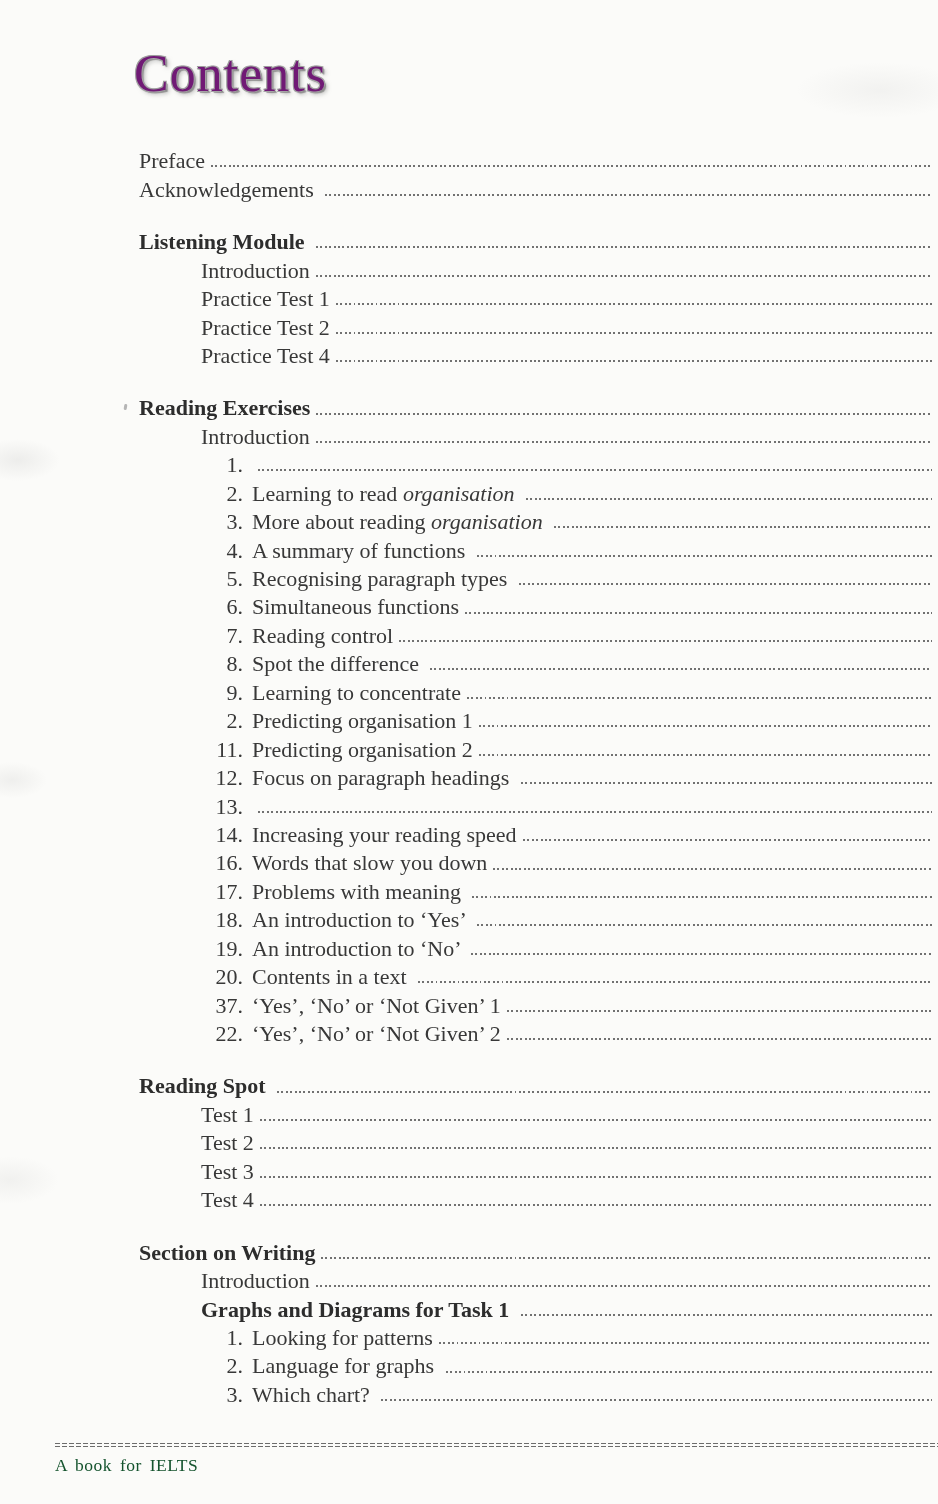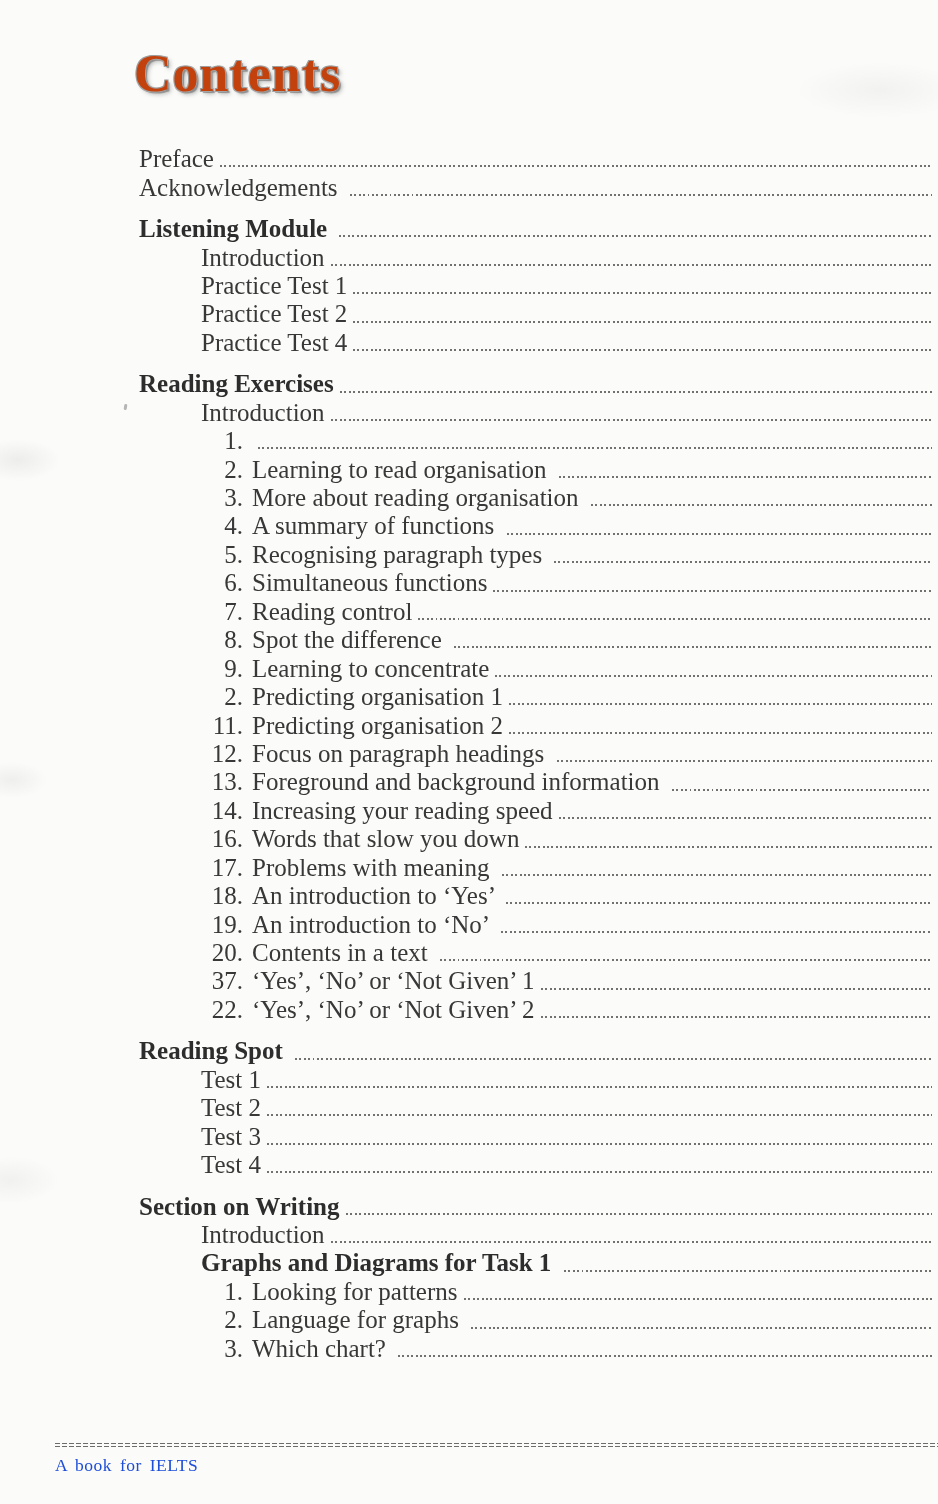--- a/index.html
+++ b/index.html
@@ -21,60 +21,60 @@
       radial-gradient(70px 34px at 10px 1180px, rgba(150,150,150,.10), transparent 70%),
       radial-gradient(120px 40px at 880px 90px, rgba(160,160,160,.10), transparent 70%);
     pointer-events: none;
   }
 
   .title {
     position: absolute;
     left: 134px; top: 44px;
     margin: 0;
     font-size: 52px;
-    font-weight: bold;
+    font-weight: normal;
     letter-spacing: 1px;
-    color: #c2410c;
+    color: #701a75;
     text-shadow:
       -1px -1px 0 #9d9d9d,
        1px -1px 0 #a5a5a5,
       -1px  1px 0 #a5a5a5,
        1px  1px 0 #8f8f8f,
        2px  2px 1px rgba(120,120,120,.75),
        3px  3px 4px rgba(130,130,130,.55);
   }
 
   .toc {
     position: absolute;
     left: 139px; right: 6px; top: 144px;
   }
   .row {
     display: flex;
     align-items: flex-end;
     height: 28.45px;
-    font-size: 25px;
-  }
-  .row.gap { margin-top: 13px; }
+    font-size: 22px;
+  }
+  .row.gap { margin-top: 24px; }
   .row.l1 { padding-left: 62px; }
   .row.l2 { padding-left: 68px; }
   .row.bold { font-weight: bold; color: #2d2d2d; }
   .num {
     width: 36px;
     margin-right: 9px;
     text-align: right;
     line-height: 1.05;
     white-space: pre;
     flex: none;
   }
   .label {
     line-height: 1.05;
     white-space: pre;
     flex: none;
   }
-  .label.italic { }
+  .label.italic { font-style: italic; }
   .leader {
     flex: 1;
     height: 2px;
     margin: 0 0 5px 6px;
     background: repeating-linear-gradient(90deg, #595959 0 1.9px, transparent 1.9px 4.4px);
     opacity: .85;
   }
 
   .scan-speck {
     position: absolute;
@@ -90,21 +90,21 @@
     left: 55px; right: 0; top: 1443px;
     height: 4px;
     background:
       repeating-linear-gradient(90deg, #6c6c6c 0 5px, transparent 5px 7px) top / 100% 1.4px no-repeat,
       repeating-linear-gradient(90deg, #6c6c6c 0 5px, transparent 5px 7px) bottom / 100% 1.4px no-repeat;
   }
   .footer-label {
     position: absolute;
     left: 55px; top: 1455px;
     font-size: 17.5px;
-    color: #1d4ed8;
+    color: #14532d;
     letter-spacing: .5px;
     word-spacing: 3px;
   }
 </style>
 </head>
 <body>
 
 <div class="page">
   <h1 class="title">Contents</h1>
 
@@ -203,21 +203,20 @@
         <span class="label">Predicting organisation 2</span>
         <span class="leader"></span>
       </div>
       <div class="row l2">
         <span class="num">12.</span>
         <span class="label">Focus on paragraph headings </span>
         <span class="leader"></span>
       </div>
       <div class="row l2">
         <span class="num">13.</span>
-        <span class="label">Foreground and background information </span>
         <span class="leader"></span>
       </div>
       <div class="row l2">
         <span class="num">14.</span>
         <span class="label">Increasing your reading speed</span>
         <span class="leader"></span>
       </div>
       <div class="row l2">
         <span class="num">16.</span>
         <span class="label">Words that slow you down</span>

